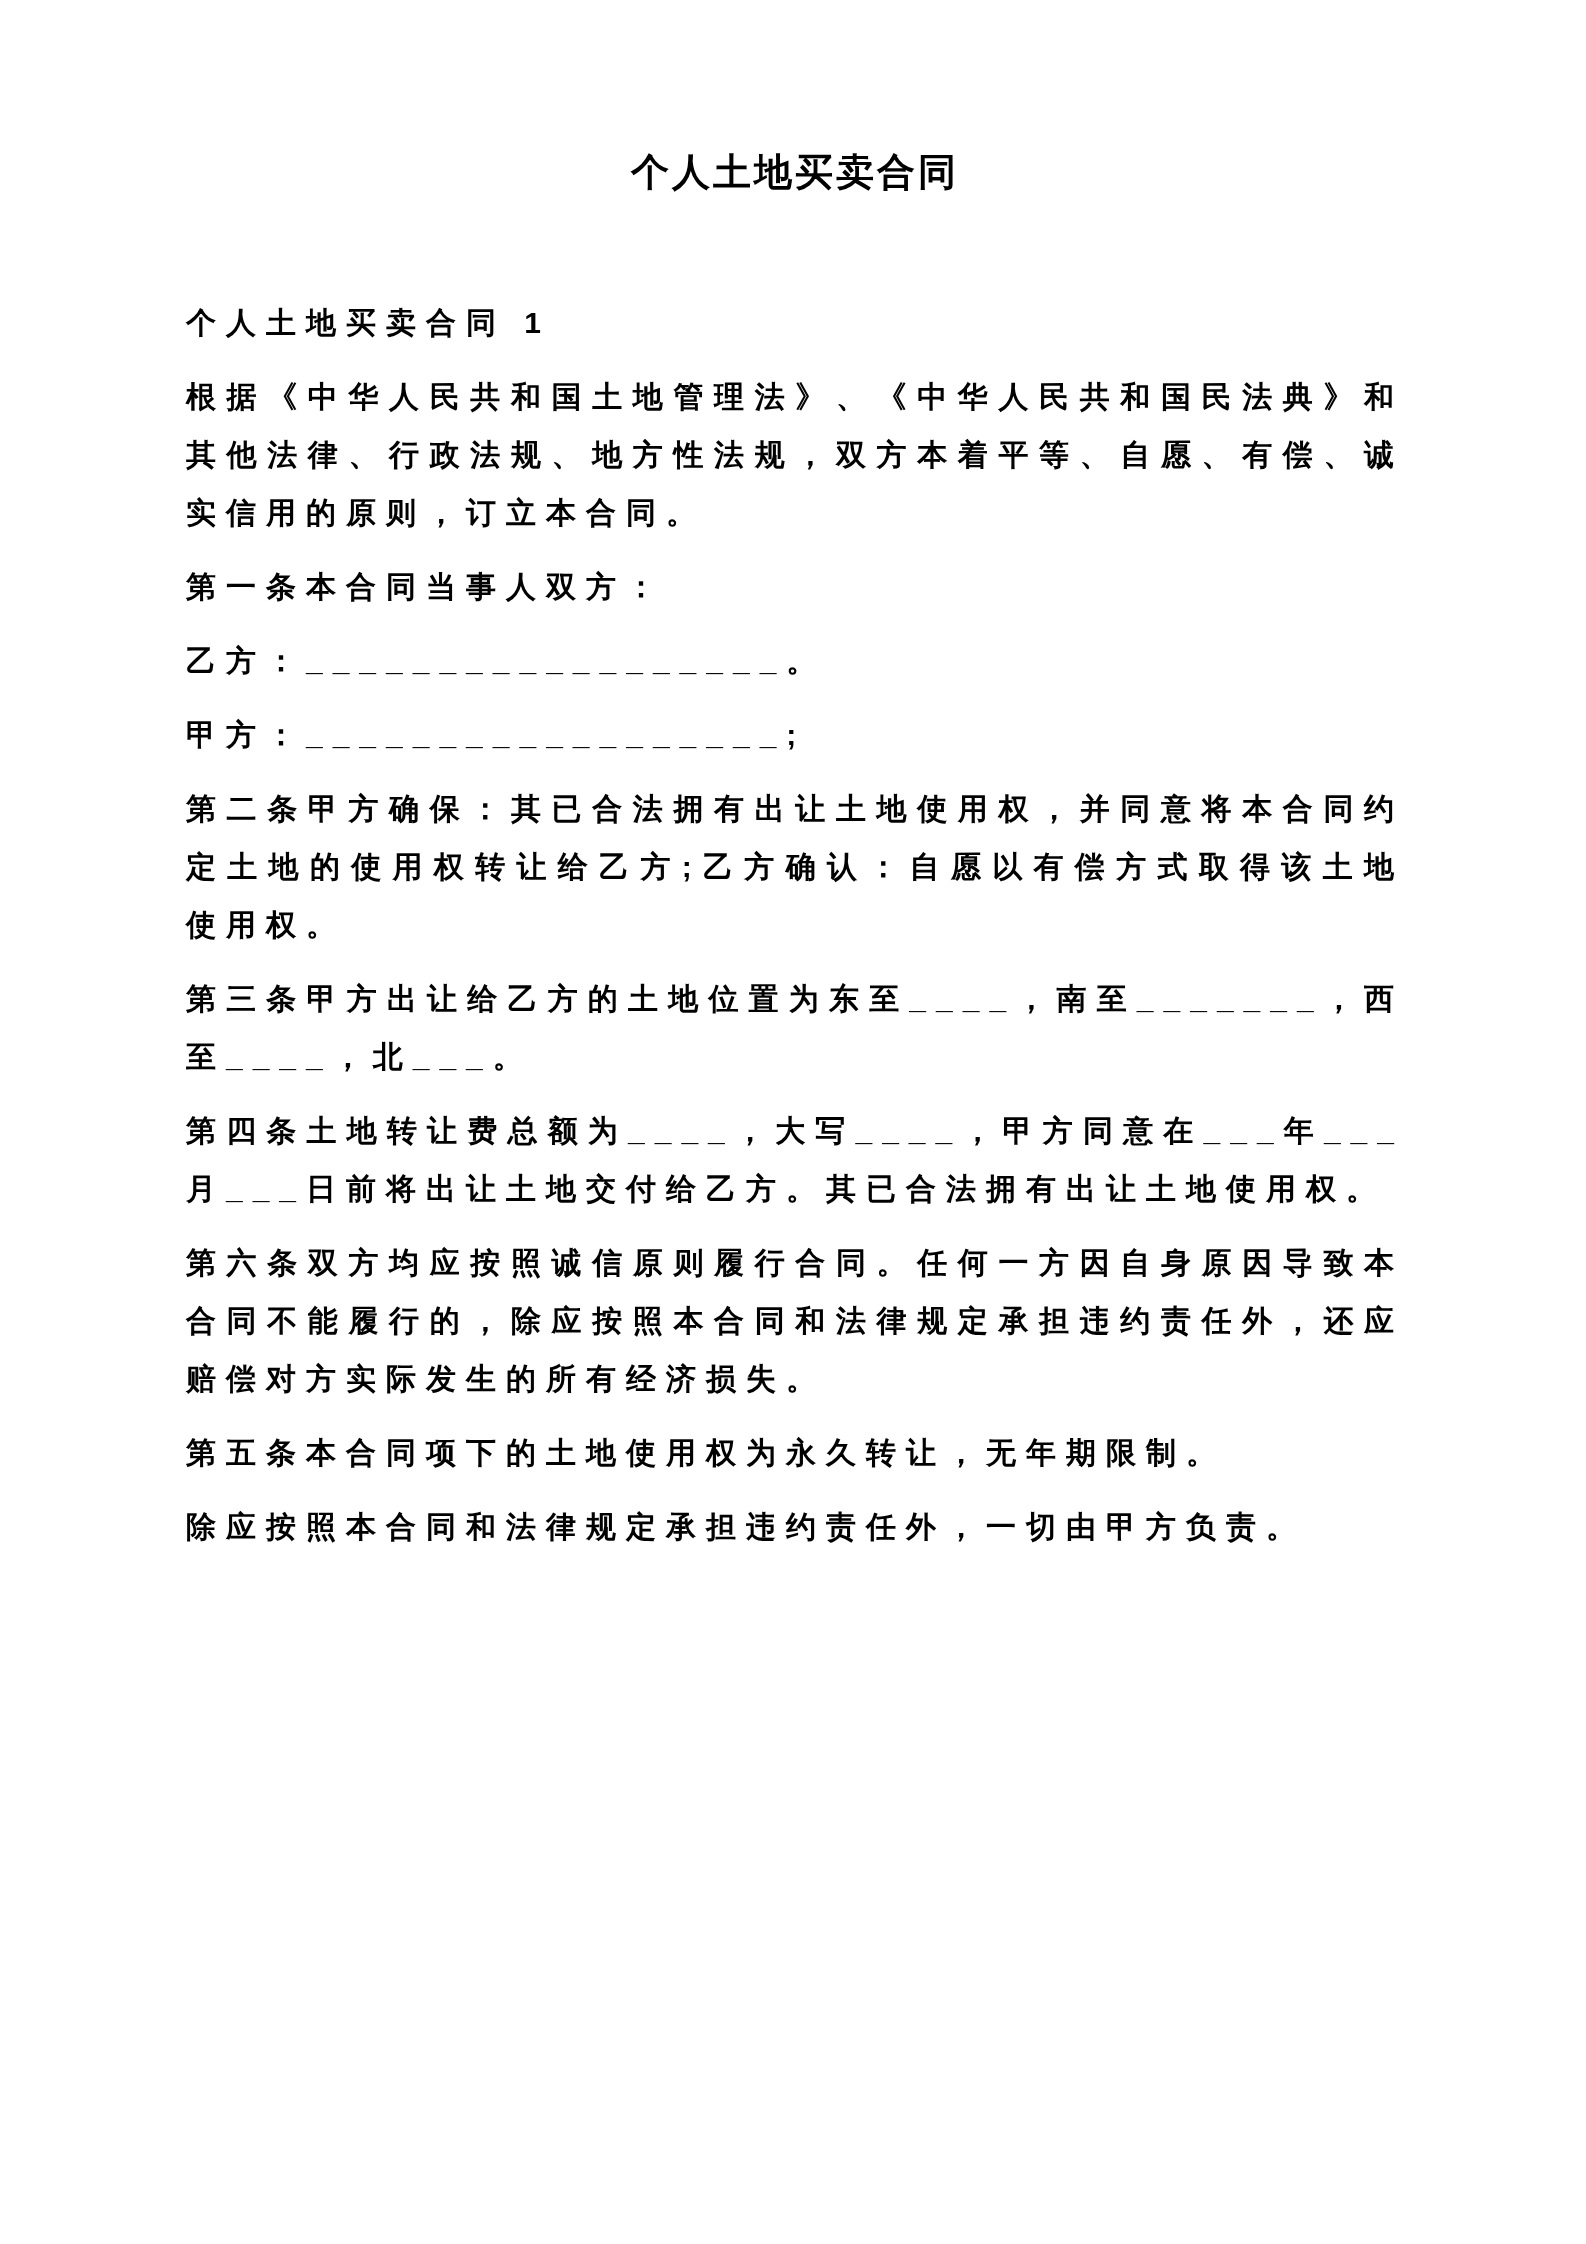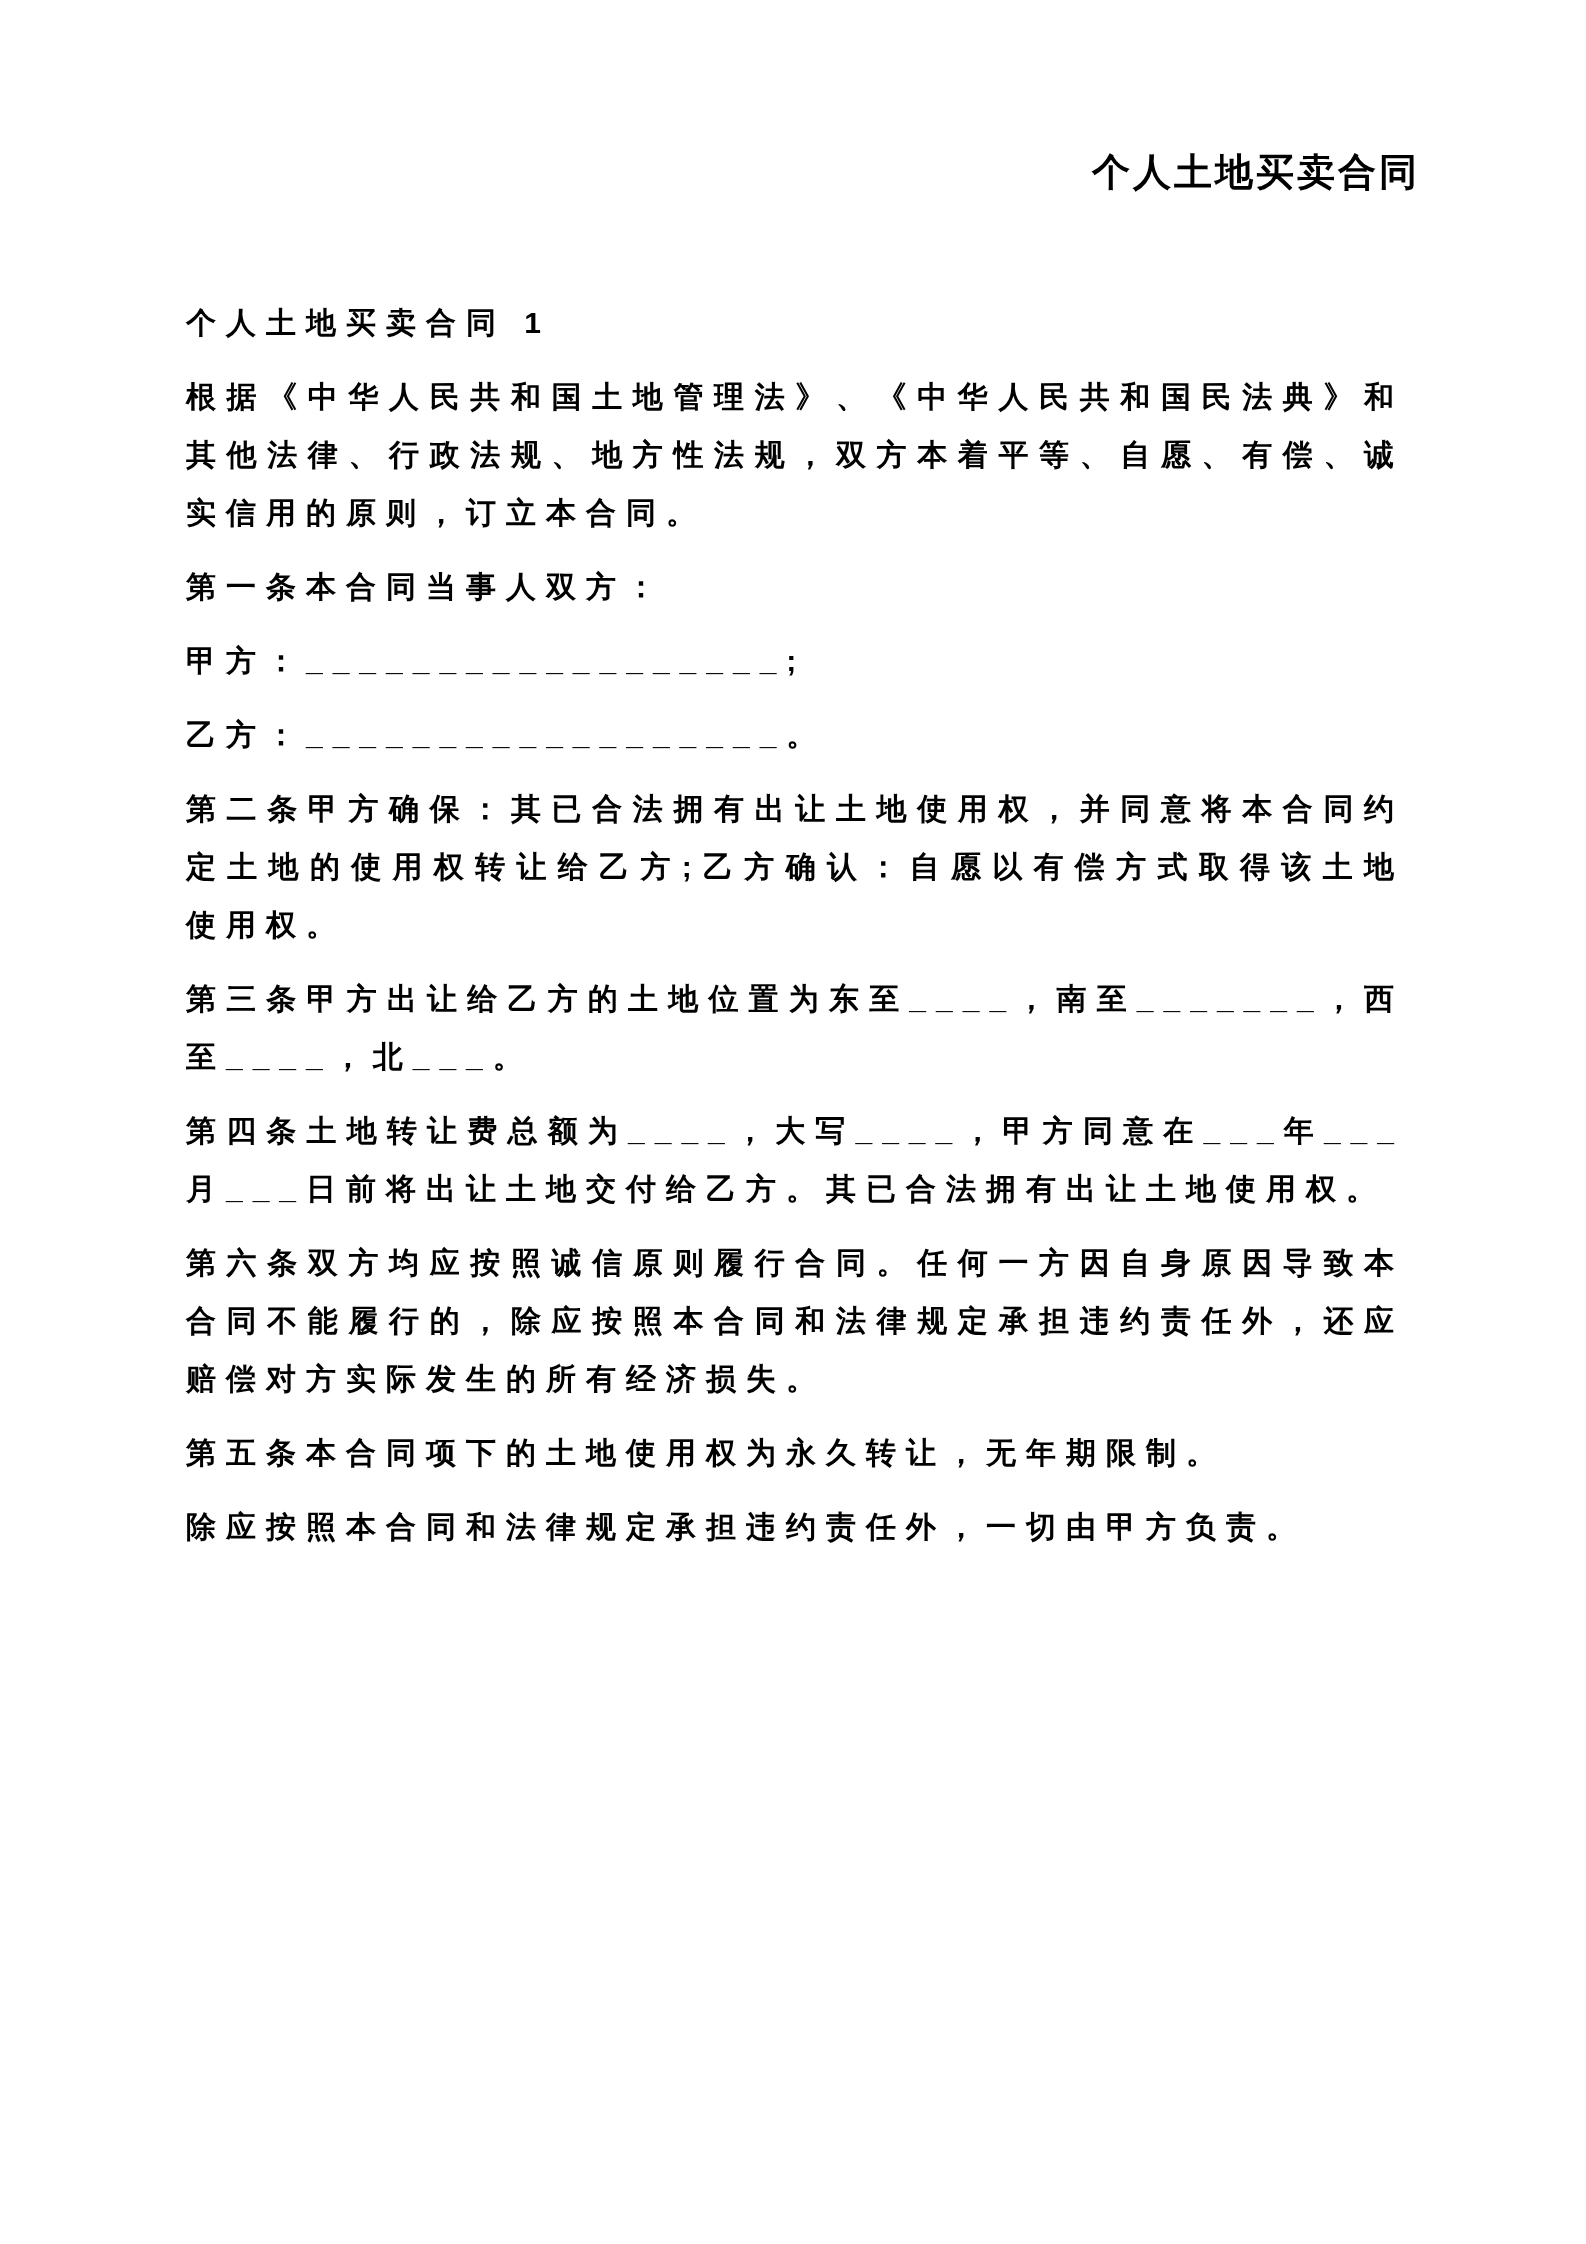--- a/index.html
+++ b/index.html
@@ -17,21 +17,21 @@
     padding: 150px 166px 0 170px;
     font-family: "Liberation Sans", "DejaVu Sans", sans-serif;
     font-weight: 700;
     overflow: hidden;
   }
   .doc-title {
     margin: 0 0 98px 0;
     font-size: 38px;
     line-height: 1.2;
     letter-spacing: 3px;
-    text-align: right;
+    text-align: center;
     font-weight: 700;
   }
   .doc-body p {
     margin: 16px;
     font-size: 30px;
     line-height: 58px;
     letter-spacing: 10px;
     text-align: justify;
     text-justify: inter-character;
     word-break: break-all;
@@ -40,22 +40,22 @@
 </head>
 <body>
 
 <div class="page">
   <h1 class="doc-title">个人土地买卖合同</h1>
 
   <div class="doc-body">
     <p>个人土地买卖合同 1</p>
     <p>根据《中华人民共和国土地管理法》、《中华人民共和国民法典》和其他法律、行政法规、地方性法规，双方本着平等、自愿、有偿、诚实信用的原则，订立本合同。</p>
     <p>第一条本合同当事人双方：</p>
+    <p>乙方：__________________。</p>
     <p>甲方：__________________;</p>
-    <p>乙方：__________________。</p>
     <p>第二条甲方确保：其已合法拥有出让土地使用权，并同意将本合同约定土地的使用权转让给乙方;乙方确认：自愿以有偿方式取得该土地使用权。</p>
     <p>第三条甲方出让给乙方的土地位置为东至____，南至_______，西至____，北___。</p>
     <p>第四条土地转让费总额为____，大写____，甲方同意在___年___月___日前将出让土地交付给乙方。其已合法拥有出让土地使用权。</p>
     <p>第六条双方均应按照诚信原则履行合同。任何一方因自身原因导致本合同不能履行的，除应按照本合同和法律规定承担违约责任外，还应赔偿对方实际发生的所有经济损失。</p>
     <p>第五条本合同项下的土地使用权为永久转让，无年期限制。</p>
     <p>除应按照本合同和法律规定承担违约责任外，一切由甲方负责。</p>
   </div>
 </div>
 
 </body></html>

